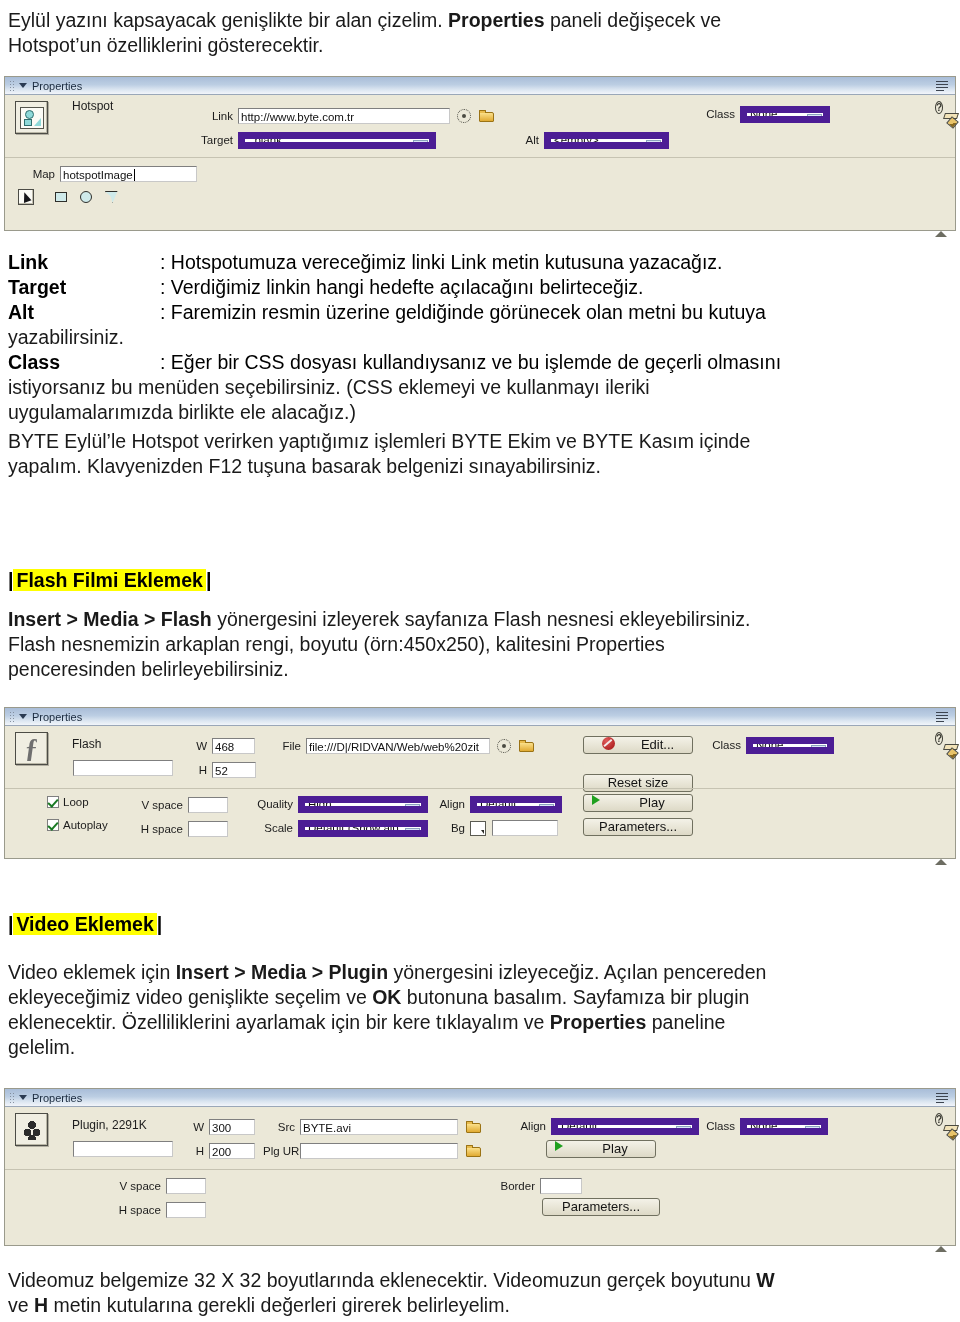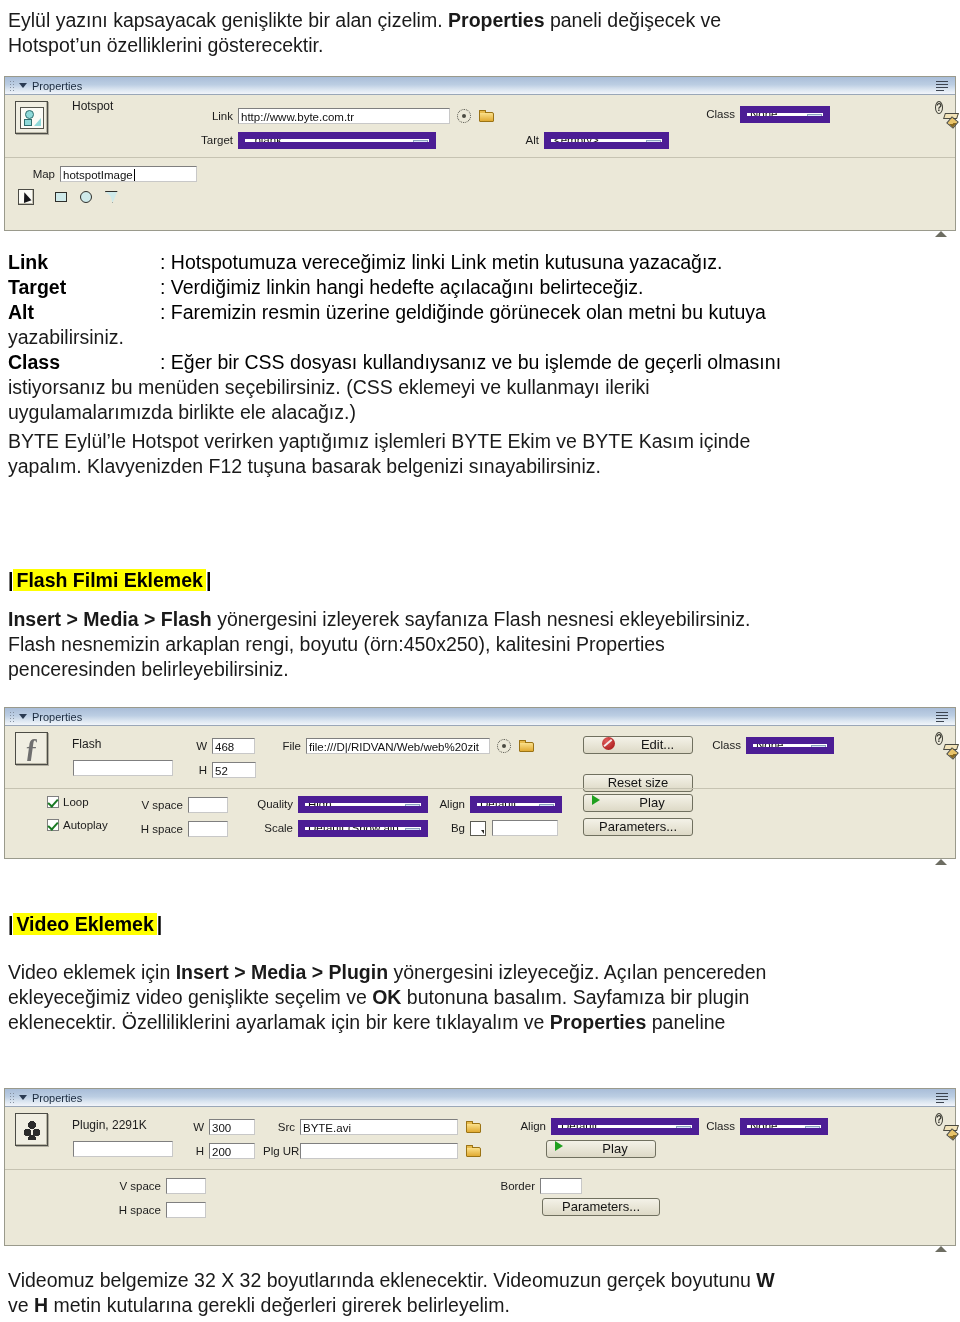--- a/index.html
+++ b/index.html
@@ -672,20 +672,21 @@
   <div style="position:absolute; left:8px; top:960px; width:944px;">
     <div class="doc-p">
       <span>Video eklemek için </span><span class="b">Insert &gt; Media &gt; Plugin</span><span> yönergesini izleyeceğiz. Açılan pencereden</span>
     </div>
     <div class="doc-p">
       <span>ekleyeceğimiz video genişlikte seçelim ve </span><span class="b">OK</span><span> butonuna basalım. Sayfamıza bir plugin</span>
     </div>
     <div class="doc-p">
       <span>eklenecektir. Özelliliklerini ayarlamak için bir kere tıklayalım ve </span><span class="b">Properties</span><span> paneline</span>
     </div>
+    <div class="doc-p">gelelim.</div>
   </div>
 
   <div class="panel" style="position:absolute; left:4px; top:1088px; width:952px; height:158px;">
     <div class="panel-title">
       <span class="grip"></span>
       <span class="tri-down"></span>
       <span class="panel-title-text">Properties</span>
       <span class="panel-menu-icon"></span>
     </div>
     <div class="panel-body" style="height:139px;">

